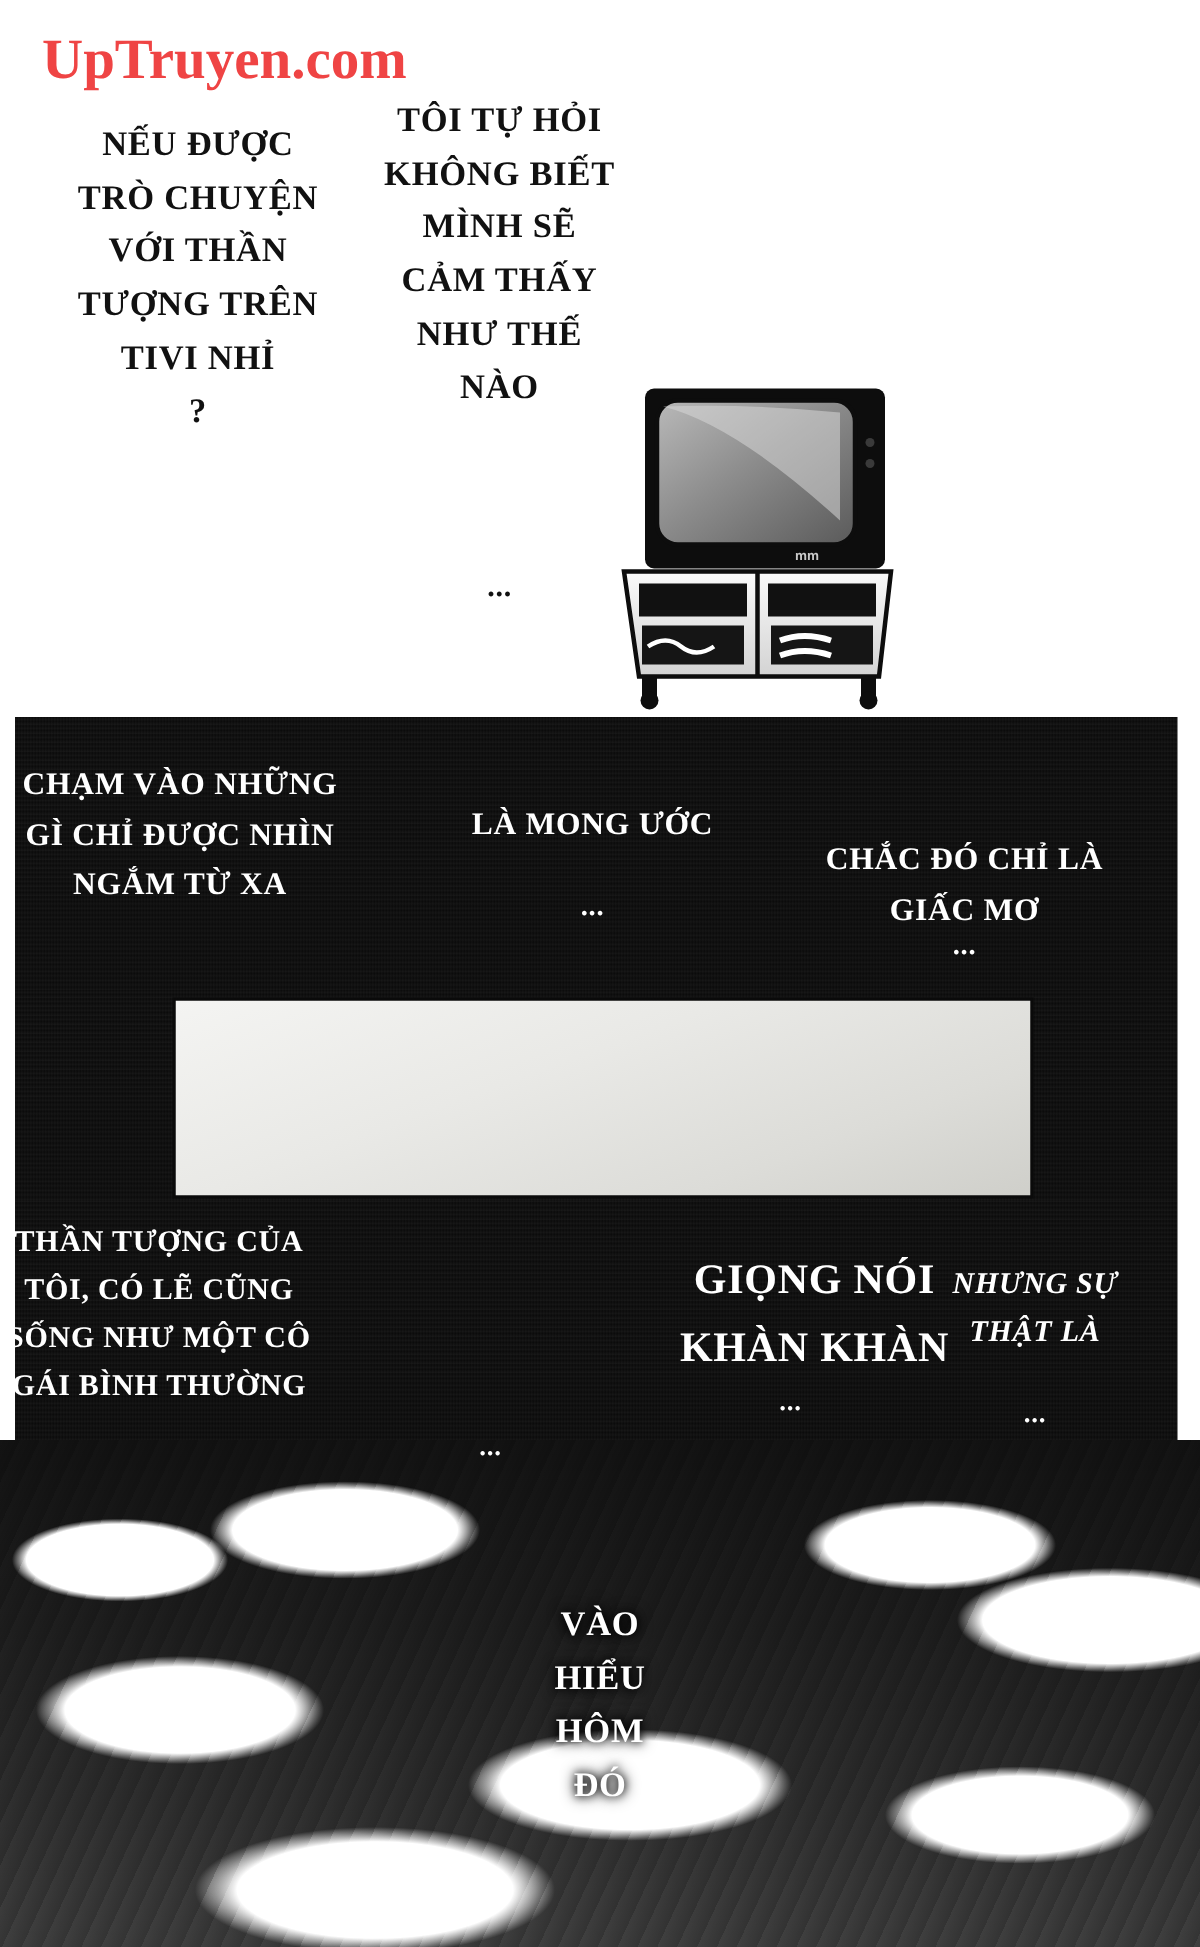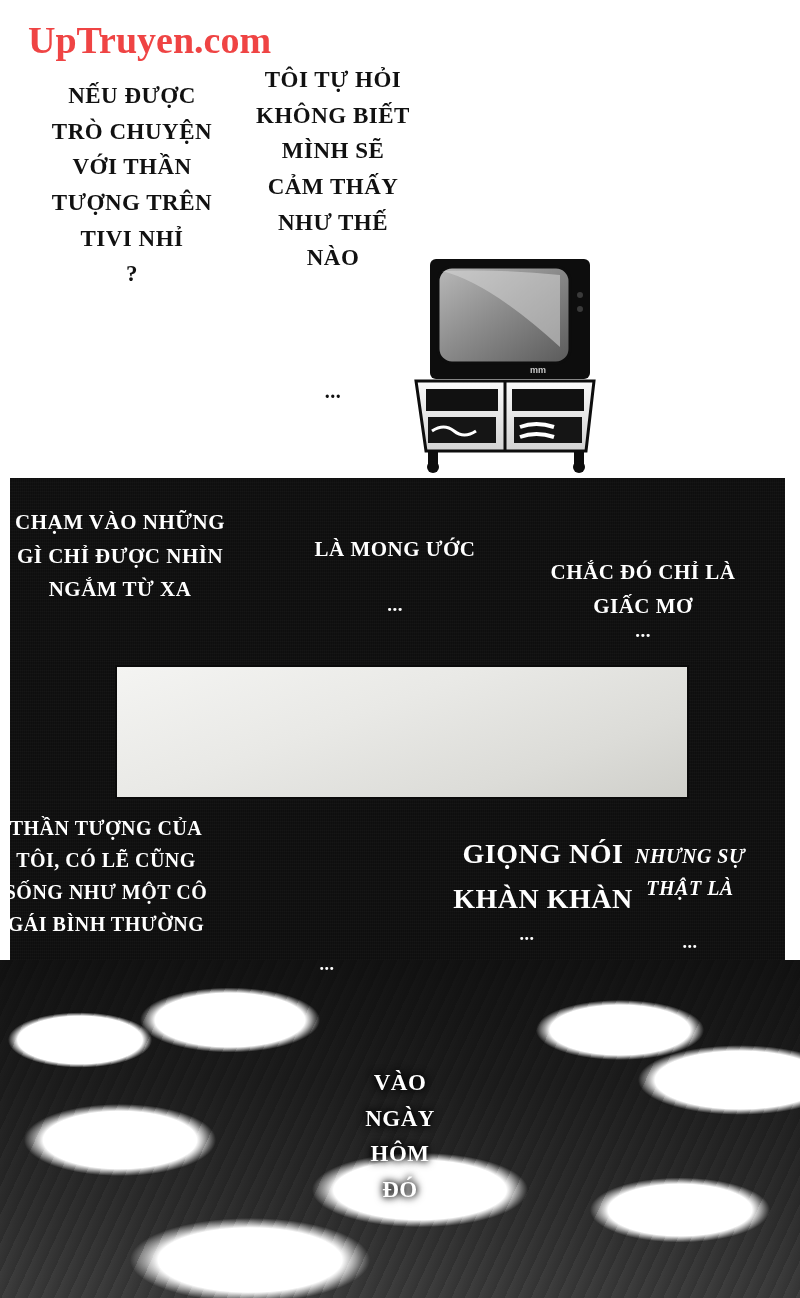--- a/index.html
+++ b/index.html
@@ -200,17 +200,17 @@
 
   <div class="caption on-dark" style="left: 600px; top: 840px; width: 180px; font-size: 20px; line-height: 1.6; white-space: pre-line; font-style: italic;">NHƯNG SỰ
 THẬT LÀ</div>
   <div class="caption on-dark" style="left: 600px; top: 930px; width: 180px; font-size: 18px; white-space: pre-line;">...</div>
 
   <div class="clouds">
     <div class="clouds-texture"></div>
   </div>
 
   <div class="caption on-dark" style="left: 300px; top: 1065px; width: 200px; font-size: 23px; line-height: 1.55; z-index: 35; text-shadow: rgb(0, 0, 0) 0px 0px 6px, rgb(0, 0, 0) 0px 0px 10px; white-space: pre-line;">VÀO
-NGÀY
+HIỂU
 HÔM
 ĐÓ</div>
 
 </div>
 
 </body></html>

